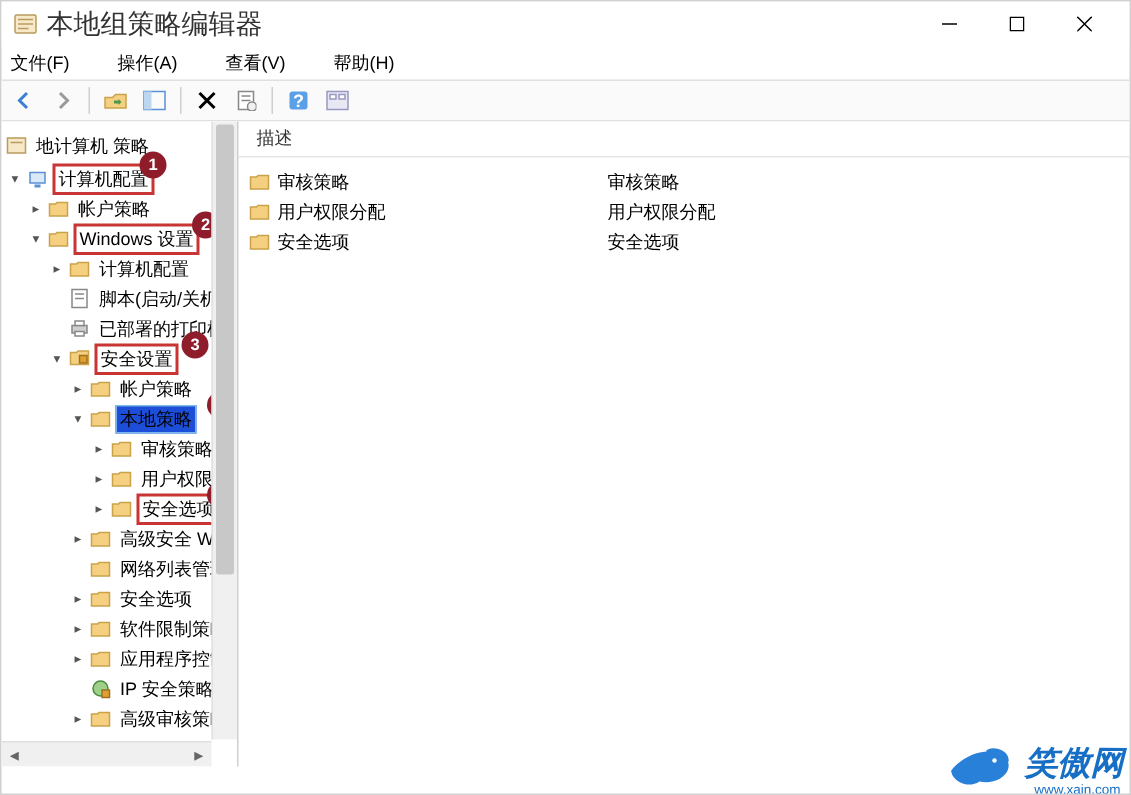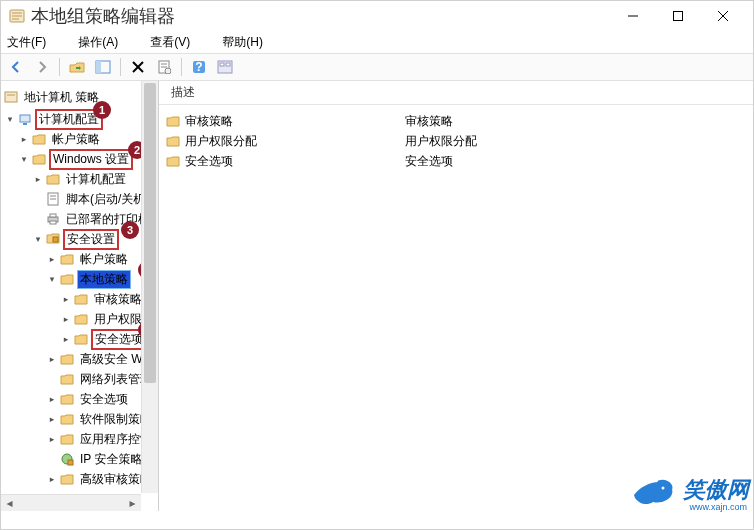--- a/index.html
+++ b/index.html
@@ -29,21 +29,21 @@
 .list-header .col{padding:0 12px;font-size:12px;color:#333;}
 .list-body{flex:1;padding:6px 0;}
 .list-row{display:flex;align-items:center;height:20px;}
 .list-row .cell{display:flex;align-items:center;padding:0 6px;}
 .vert-scroll{position:absolute;right:0;top:0;bottom:18px;width:17px;background:#f0f0f0;border-left:1px solid #e0e0e0;}
 .vert-scroll .thumb{position:absolute;left:2px;right:2px;top:2px;height:300px;background:#c8c8c8;border-radius:2px;}
 .horiz-scroll{position:absolute;left:0;right:17px;bottom:0;height:17px;background:#f0f0f0;border-top:1px solid #e0e0e0;display:flex;align-items:center;}
 .horiz-scroll .arrow{width:17px;height:17px;display:flex;align-items:center;justify-content:center;color:#666;}
 .horiz-scroll .track{flex:1;position:relative;}
 .horiz-scroll .thumb{position:absolute;left:0;width:45%;top:2px;bottom:2px;background:#c8c8c8;border-radius:2px;}
-.watermark{position:absolute;right:4px;bottom:19px;display:flex;align-items:center;gap:6px;opacity:.95;}
+.watermark{position:absolute;right:4px;bottom:0;display:flex;align-items:center;gap:6px;opacity:.95;}
 .watermark .txt{font-size:22px;color:#0a67c2;font-style:italic;font-weight:bold;}
 .watermark .url{position:absolute;right:2px;bottom:-2px;font-size:9px;color:#0a67c2;}
 svg{display:block;}
 </style>
 </head>
 <body>
 
 <div class="titlebar">
   <span class="app-icon">
     <svg width="16" height="16" viewBox="0 0 16 16">

